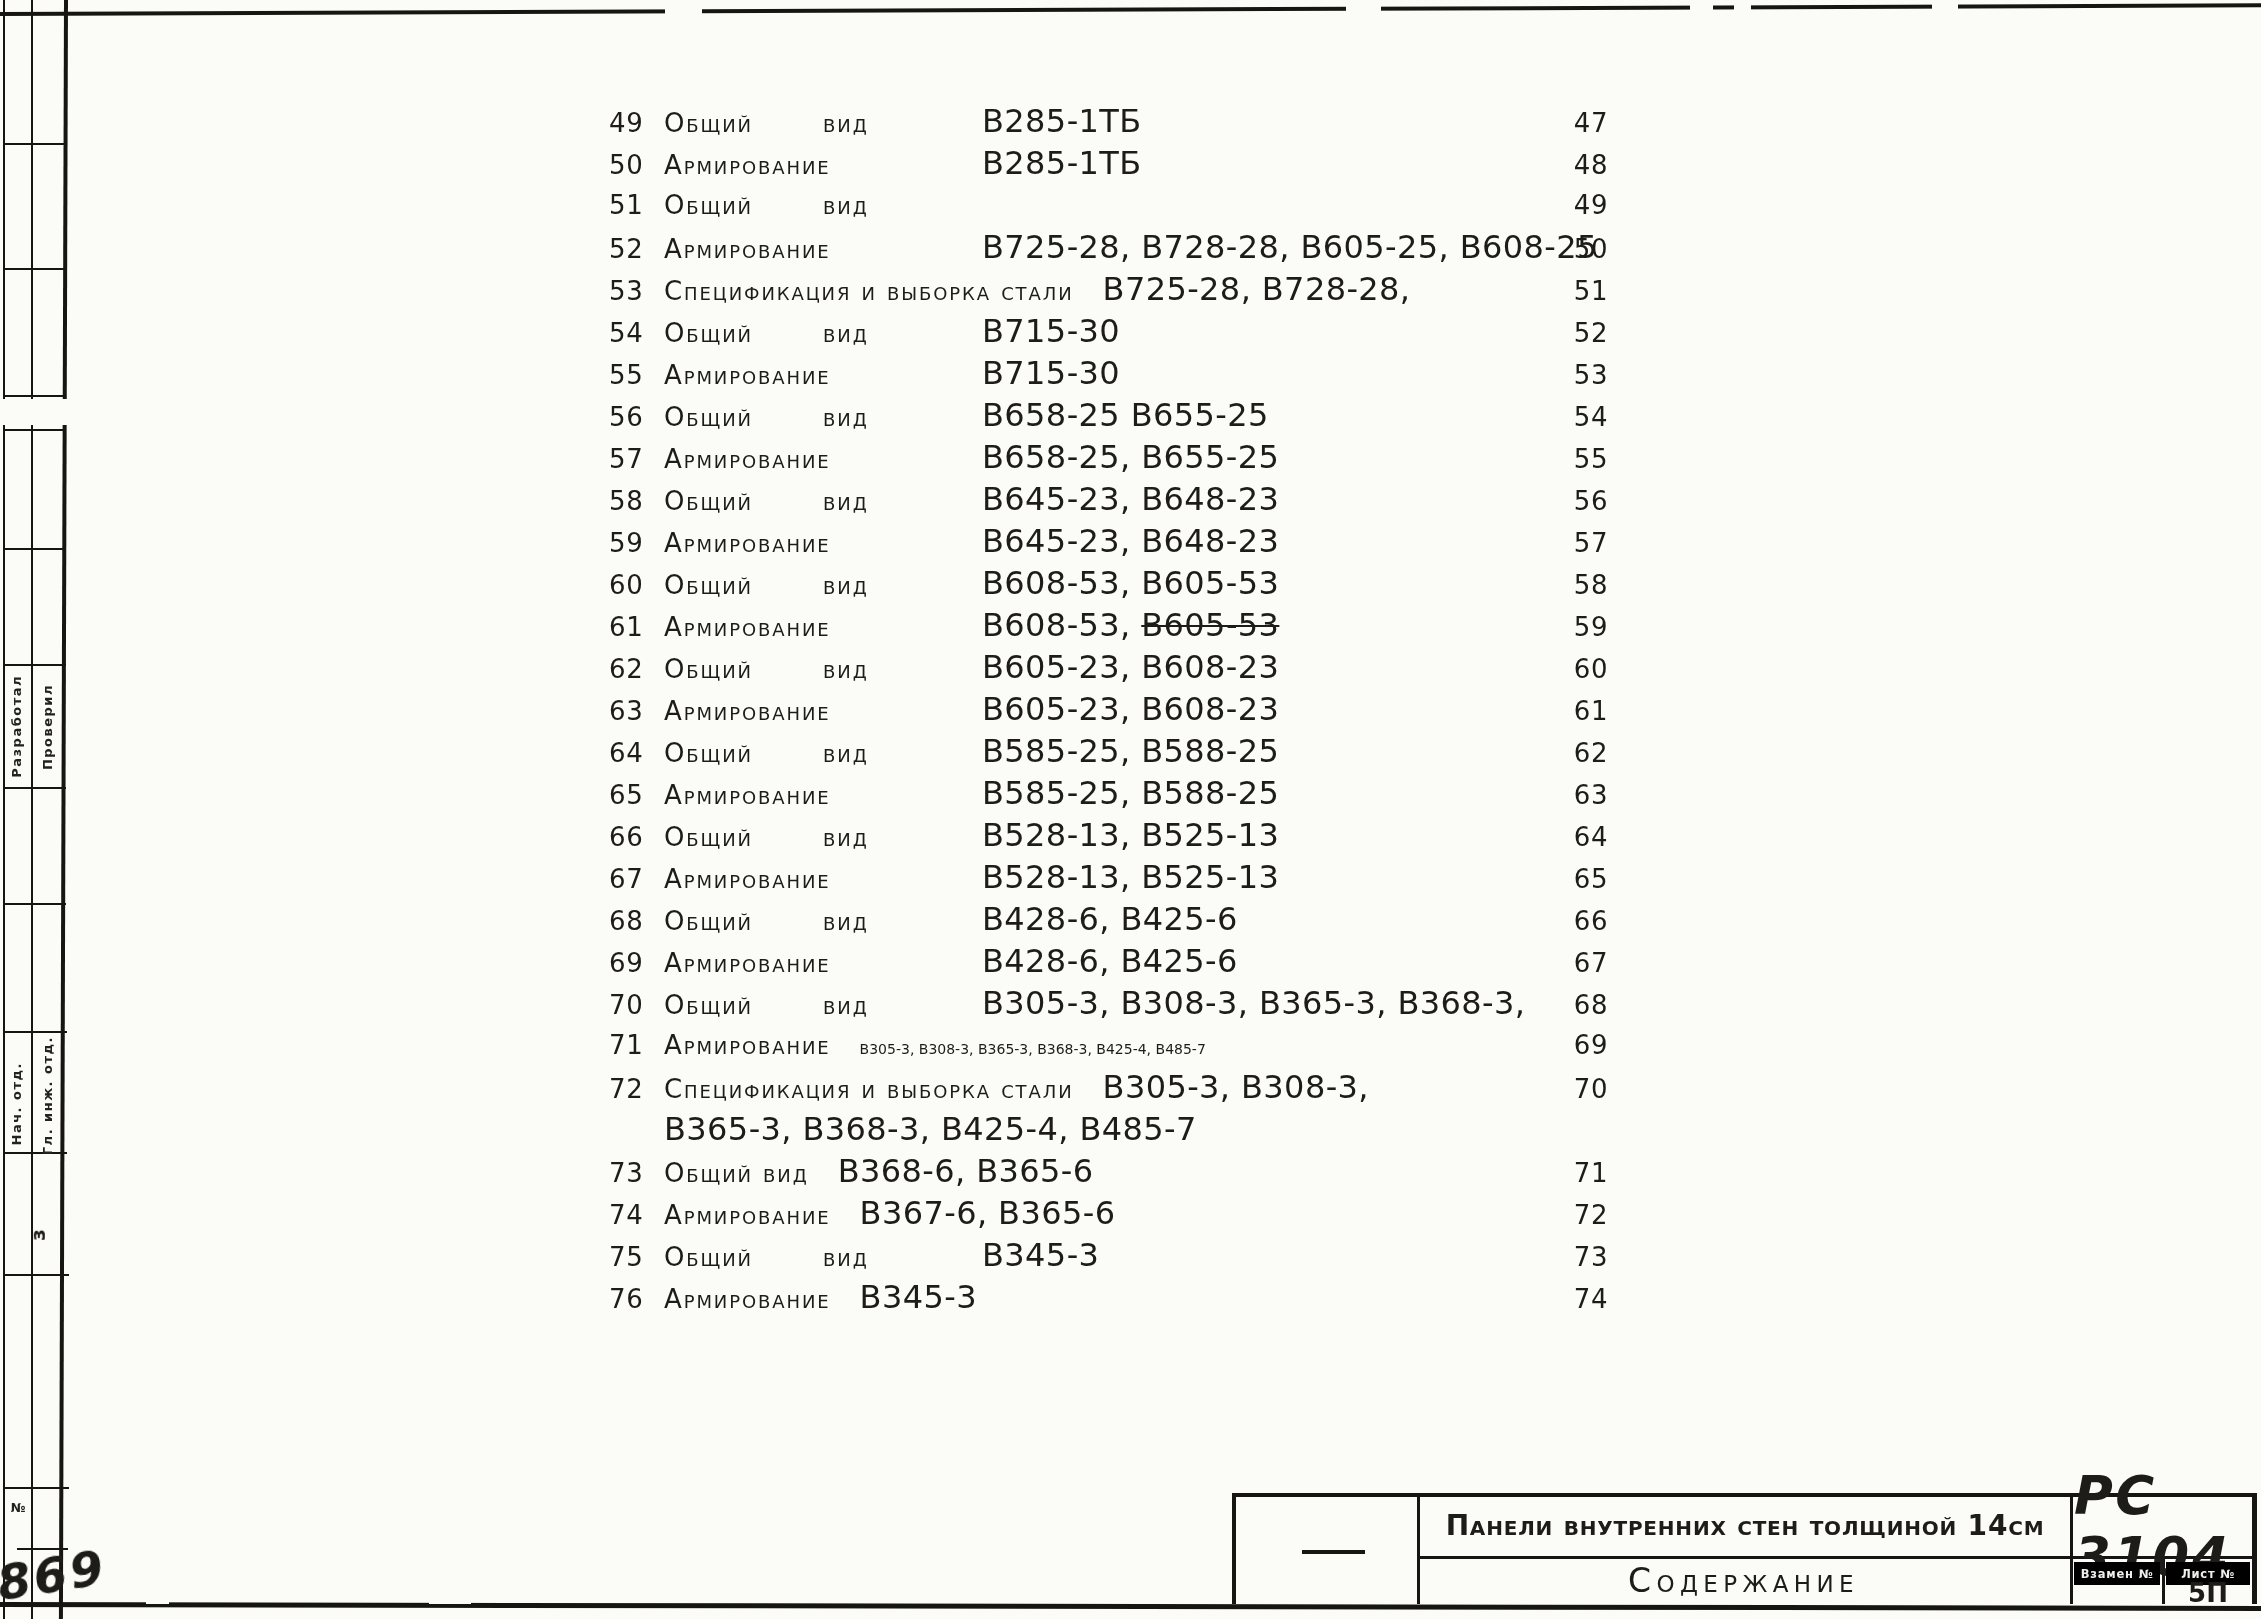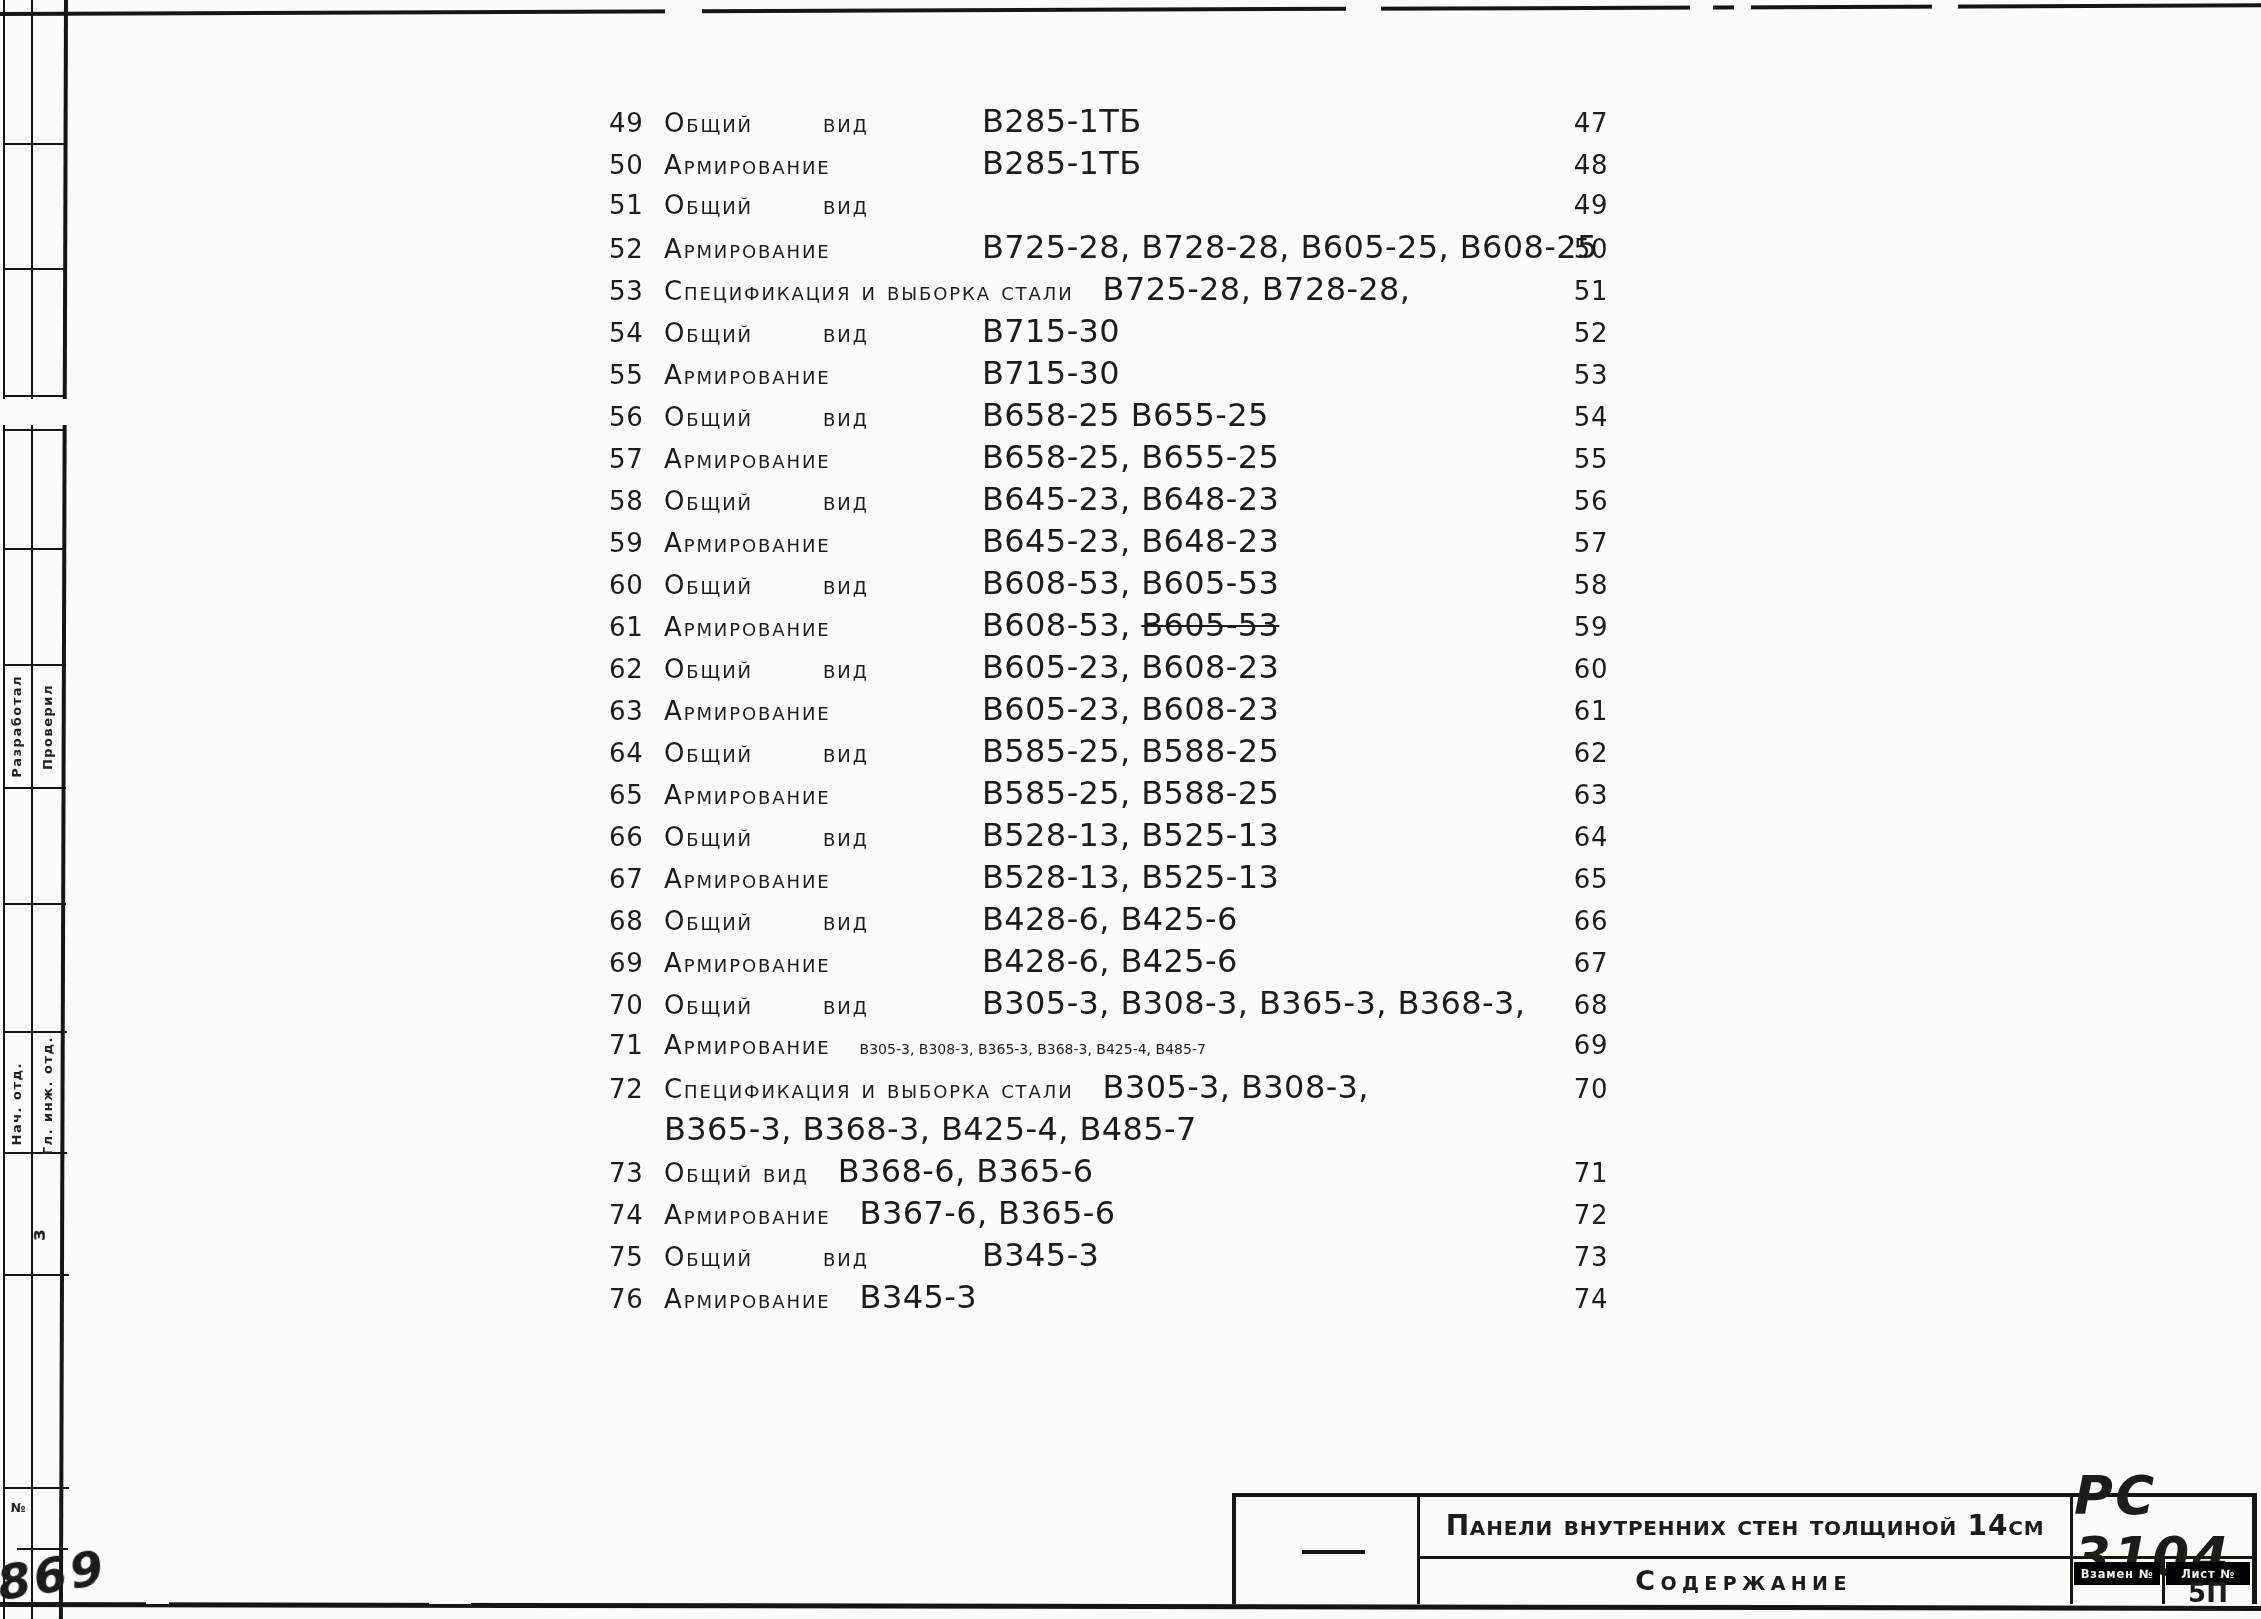--- a/index.html
+++ b/index.html
@@ -70,21 +70,21 @@
   .strike{text-decoration:line-through;text-decoration-thickness:2.3px;}
   .pagenum{width:69px;flex:none;padding-left:10.7px;letter-spacing:0.8px;}
 
   
   .tb-text{position:absolute;display:flex;align-items:center;justify-content:center;filter:blur(0.2px);}
   .tb-title{
     font-size:28px;font-variant:small-caps;font-weight:bold;
     letter-spacing:0.8px;white-space:nowrap;
   }
   .tb-code{font-size:53px;font-variant:small-caps;font-weight:bold;letter-spacing:2.3px;font-style:italic;}
-  .tb-sheet-title{font-size:27px;font-variant:small-caps;font-weight:bold;letter-spacing:5.4px;}
+  .tb-sheet-title{font-size:33px;font-variant:small-caps;font-weight:normal;letter-spacing:5.4px;}
   .tb-strip{
     position:absolute;background:#000000;color:#f0efec;
     display:flex;align-items:center;justify-content:center;
     font-size:11.5px;font-weight:bold;letter-spacing:0.8px;white-space:nowrap;
   }
   .tb-sheetnum{font-size:26px;font-weight:bold;}
   .tb-dash{position:absolute;background:#161512;height:3.8px;width:63px;filter:blur(0.4px);}
 </style>
 </head>
 <body>

